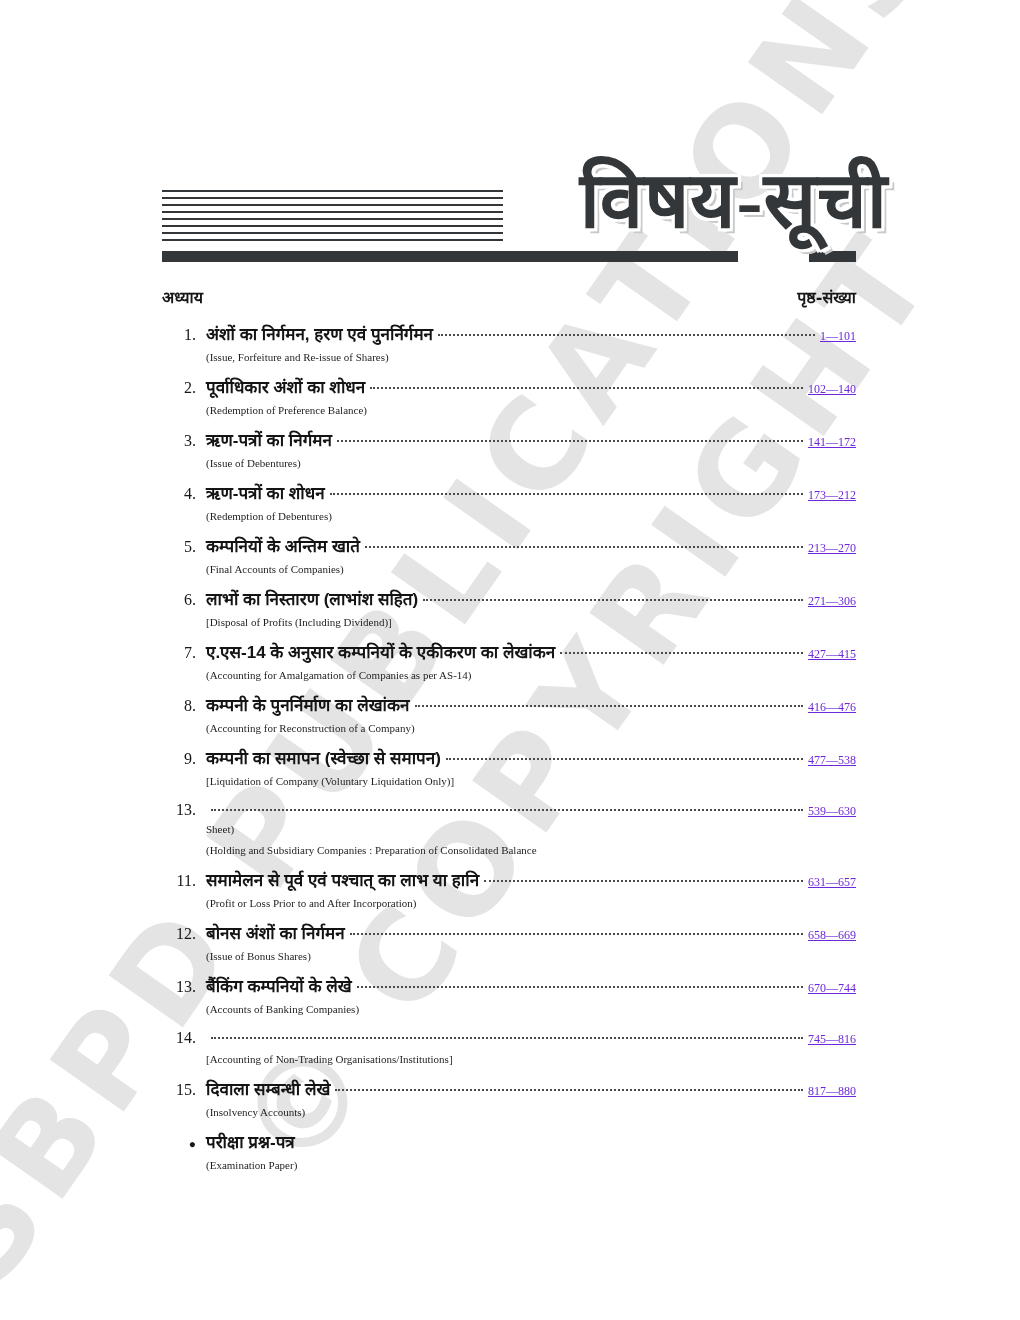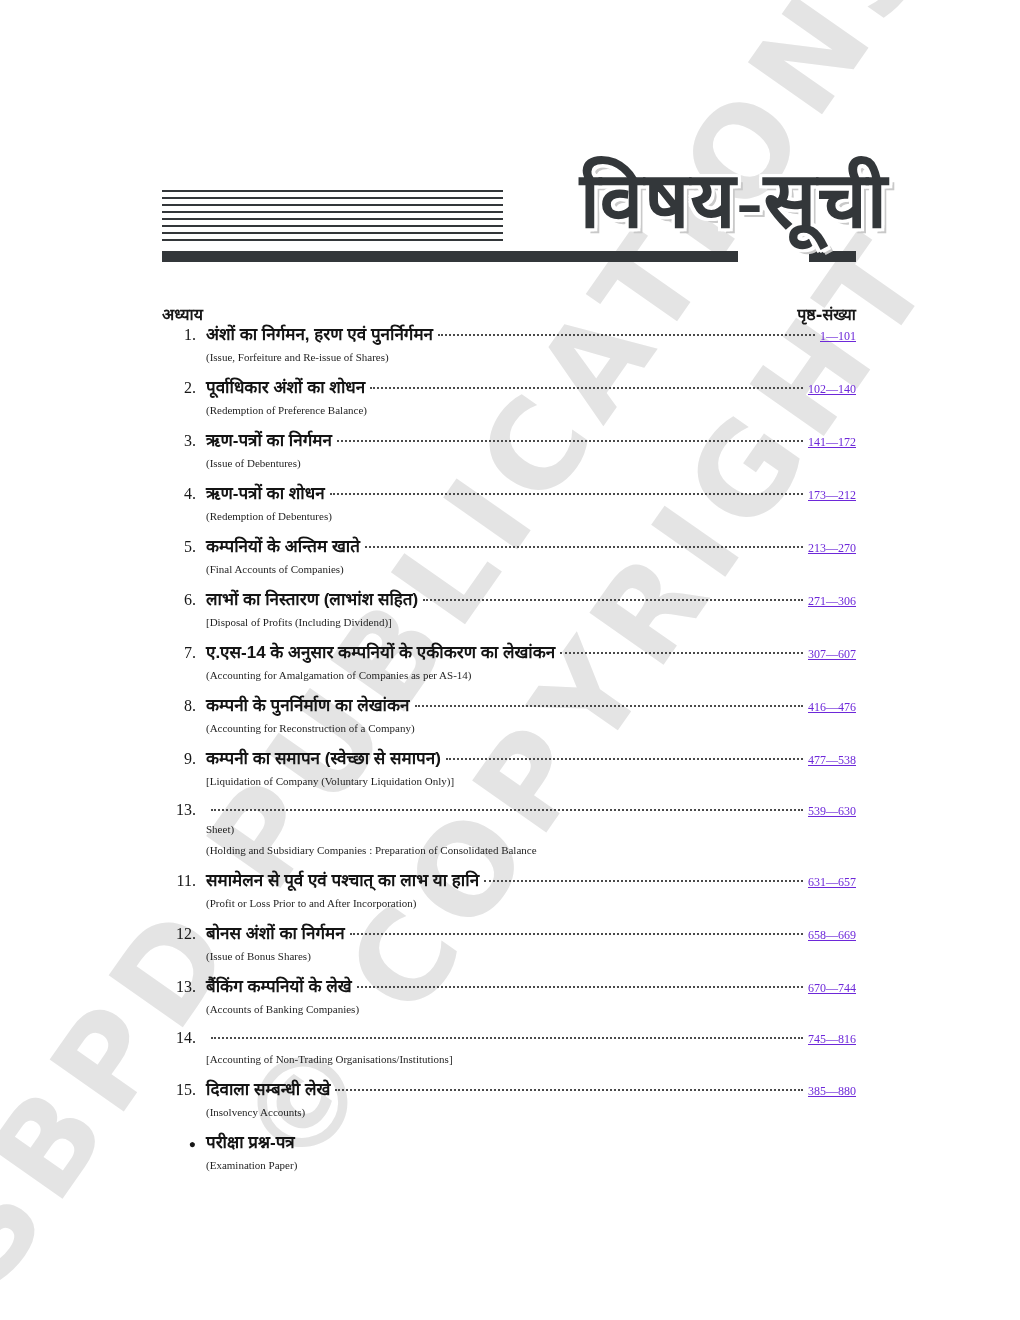--- a/index.html
+++ b/index.html
@@ -28,21 +28,21 @@
     position:absolute; top:156px; right:132px; z-index:2;
     font-family:Liberation Serif, serif; font-weight:bold;
     font-size:78px; line-height:1.15; color:#33373a; letter-spacing:1px;
     text-shadow:
       -3px -3px 0 #fff, 3px -3px 0 #fff, -3px 3px 0 #fff, 3px 3px 0 #fff,
       -3px 0 0 #fff, 3px 0 0 #fff, 0 -3px 0 #fff, 0 3px 0 #fff,
       5px 5px 0 #c9c9c9;
   }
   
   .col-headers {
-    position:absolute; left:162px; top:303px; width:694px;
+    position:absolute; left:162px; top:286px; width:694px;
     display:flex; justify-content:space-between;
     font-family:"DejaVu Sans", sans-serif; font-weight:bold;
     font-size:16px; color:#171717;
   }
   
   .toc { position:absolute; left:162px; top:324px; width:694px; }
   .toc-item { margin-bottom:11px; }
   .toc-main { display:flex; align-items:baseline; }
   .toc-num {
     width:34px; min-width:34px; text-align:right; padding-right:10px;
@@ -162,21 +162,21 @@
     </div>
     <div class="toc-en">[Disposal of Profits (Including Dividend)]</div>
 
   </div>
 
   <div class="toc-item">
     <div class="toc-main">
       <span class="toc-num">7.</span>
       <span class="toc-hi">ए.एस-14 के अनुसार कम्पनियों के एकीकरण का लेखांकन</span>
       <span class="leader"></span>
-      <span class="toc-pages">307—607</span>
+      <span class="toc-pages">427—415</span>
     </div>
     <div class="toc-en">(Accounting for Amalgamation of Companies as per AS-14)</div>
 
   </div>
 
   <div class="toc-item">
     <div class="toc-main">
       <span class="toc-num">8.</span>
       <span class="toc-hi">कम्पनी के पुनर्निर्माण का लेखांकन</span>
       <span class="leader"></span>
@@ -248,21 +248,21 @@
     </div>
     <div class="toc-en">[Accounting of Non-Trading Organisations/Institutions]</div>
 
   </div>
 
   <div class="toc-item">
     <div class="toc-main">
       <span class="toc-num">15.</span>
       <span class="toc-hi">दिवाला सम्बन्धी लेखे</span>
       <span class="leader"></span>
-      <span class="toc-pages">385—880</span>
+      <span class="toc-pages">817—880</span>
     </div>
     <div class="toc-en">(Insolvency Accounts)</div>
 
   </div>
 
   <div class="toc-item">
     <div class="toc-main">
       <span class="toc-num bullet">●</span>
       <span class="toc-hi">परीक्षा प्रश्न-पत्र</span>
 

